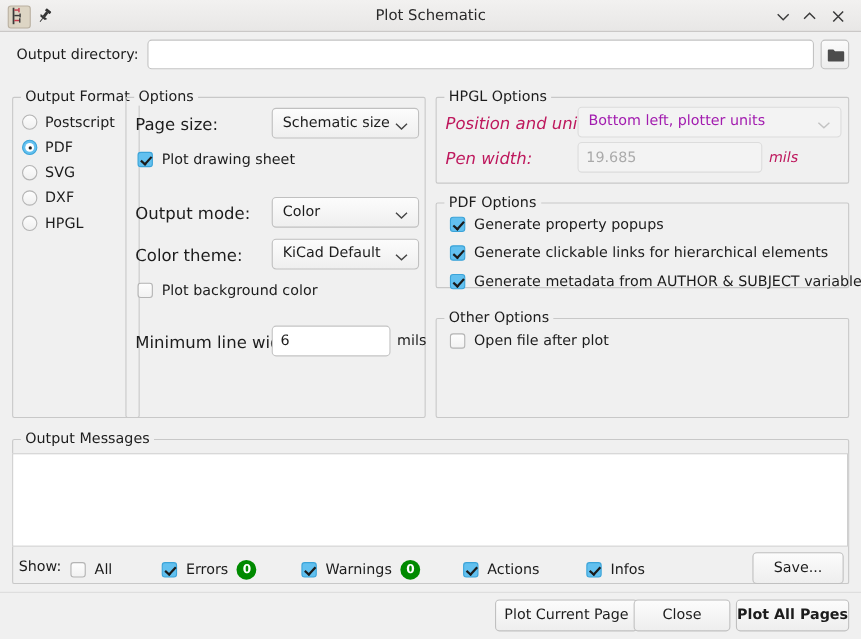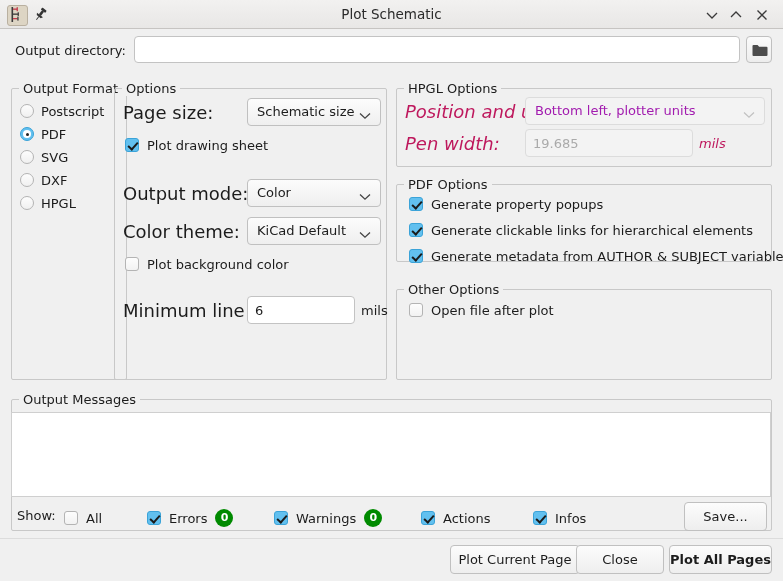--- a/index.html
+++ b/index.html
@@ -171,21 +171,21 @@
     position: absolute;
     display: flex; align-items: center;
     height: 20px; white-space: nowrap;
   }
   .cb-row .cb { margin-right: 8px; }
   .cb-label { font-size: 13px; }
 
   
   .fld-label {
     position: absolute;
-    font-size: 18px;
+    font-size: 15px;
     height: 20px; line-height: 20px;
     white-space: nowrap;
   }
   .combo {
     position: absolute;
     background: linear-gradient(to bottom, #fcfcfc, #efefef);
     border: 1px solid #c0c0c0;
     border-radius: 4px;
     box-sizing: border-box;
     height: 28px;

